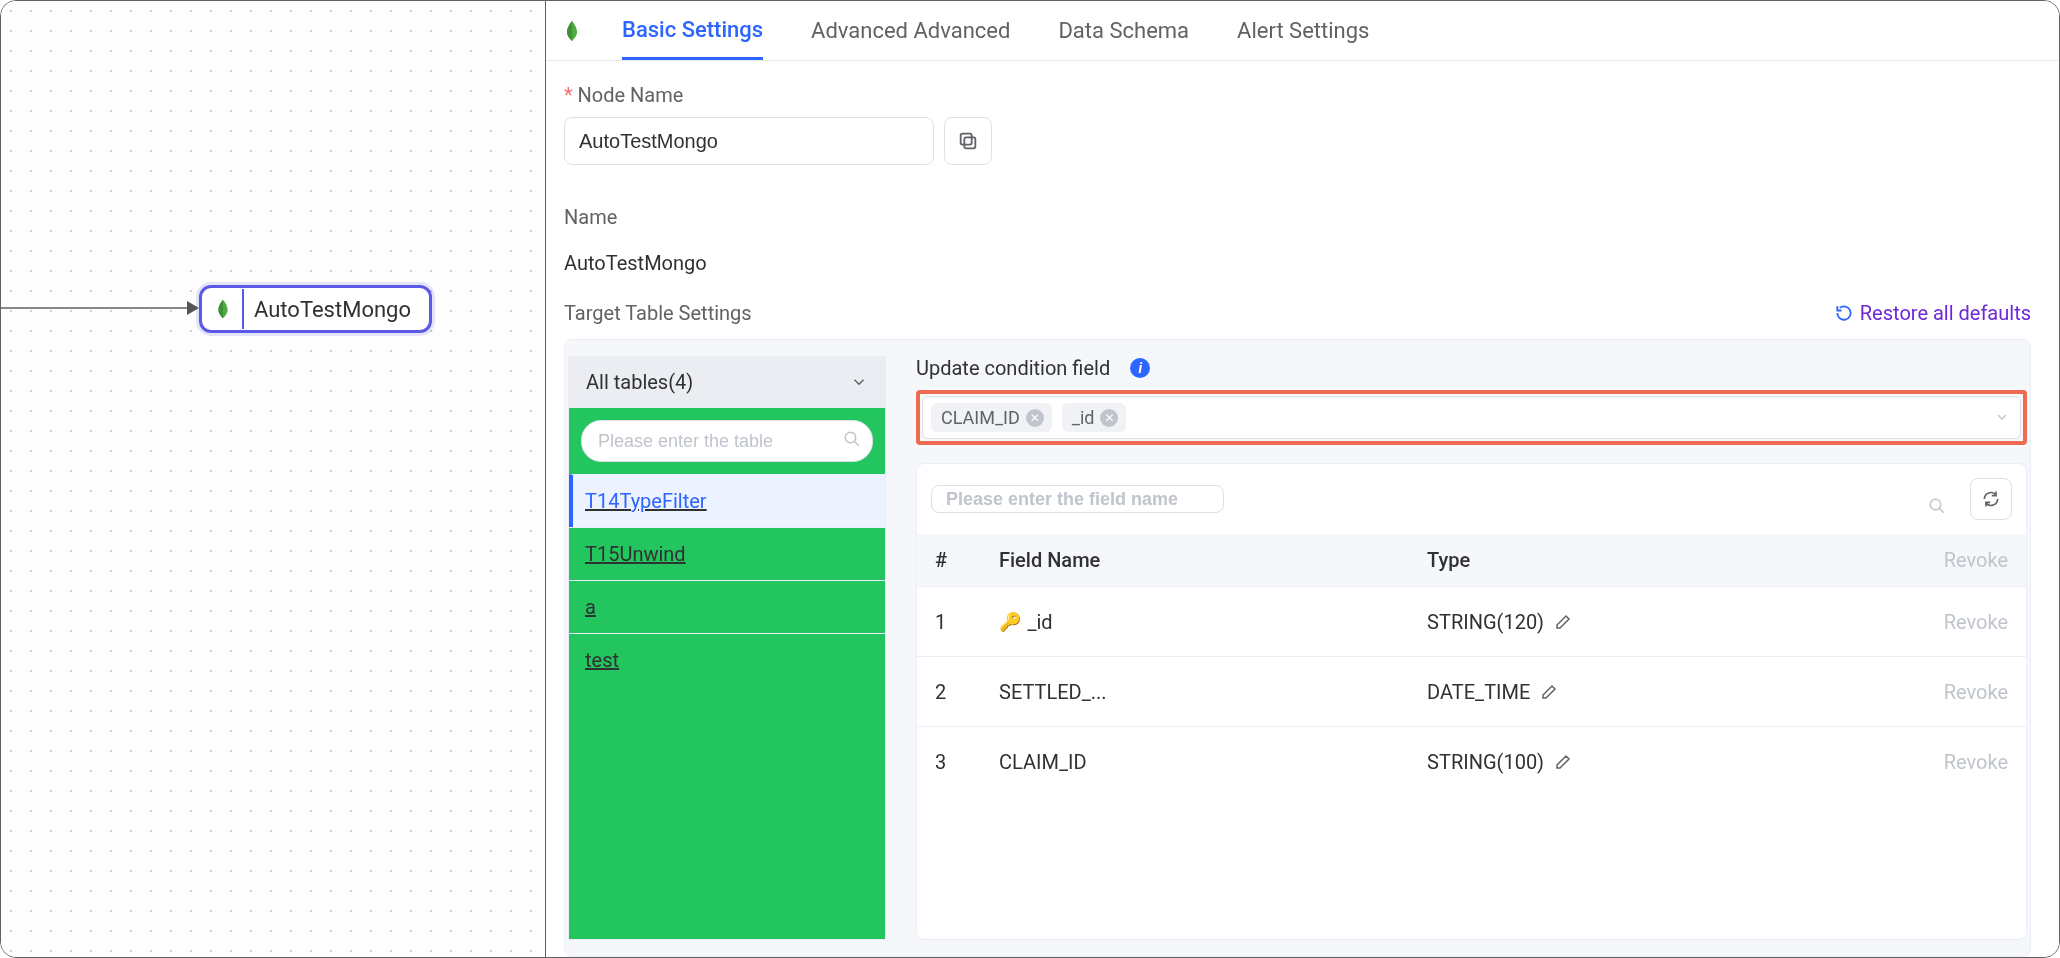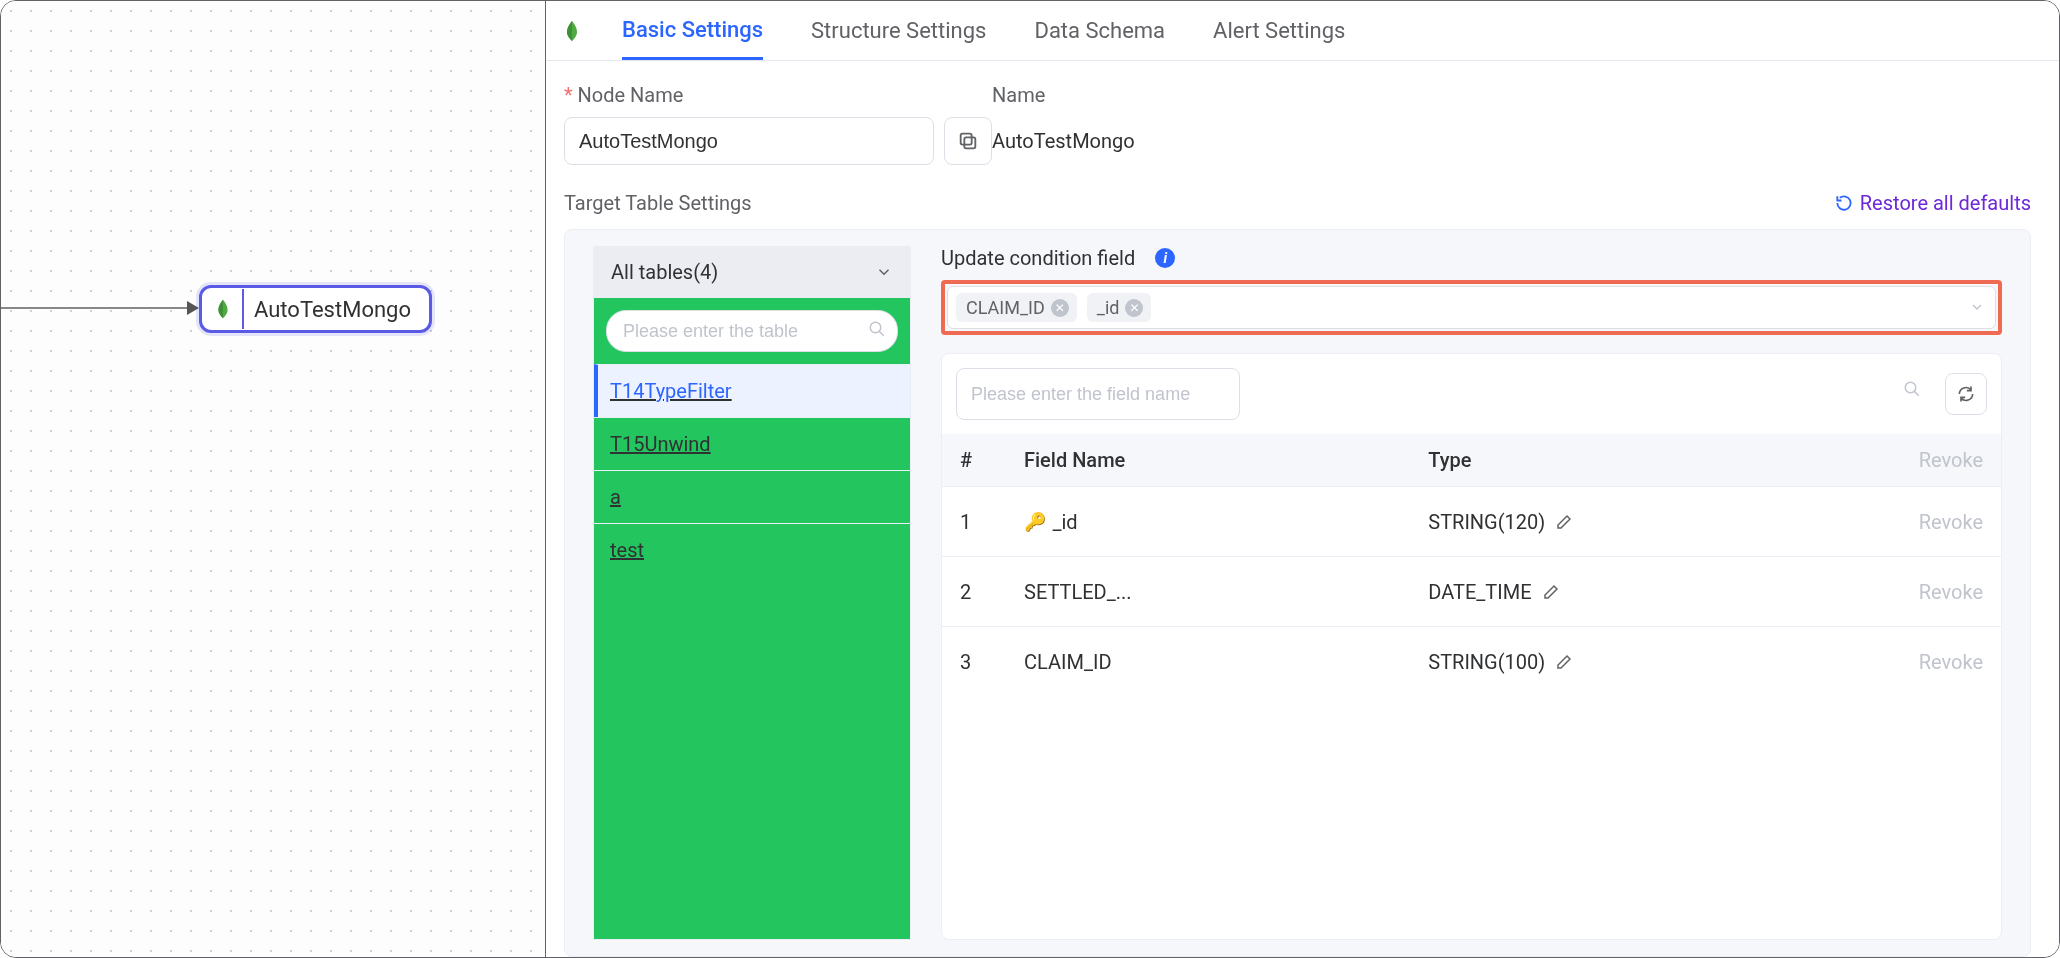--- a/index.html
+++ b/index.html
@@ -68,21 +68,21 @@
     align-items: center;
     border-bottom: 1px solid #e4e7ed;
     height: 60px;
     padding-left: 14px;
     gap: 48px;
   }
   .tab-mongo-icon { width: 24px; height: 24px; margin-right: -10px; }
   .tab { font-size: 22px; color: #606266; cursor: pointer; height: 100%; display: flex; align-items: center; }
   .tab.active { color: #2c65ff; border-bottom: 3px solid #2c65ff; font-weight: 500;}
   .panel-body { padding: 22px 28px 0 18px; flex: 1; overflow: hidden; display: flex; flex-direction: column; }
-  .form-row { display: flex; margin-bottom: 26px; }
+  .form-row { display: flex; gap: 40px; margin-bottom: 26px; flex-direction: column; }
   .form-col { display: flex; flex-direction: column; gap: 10px; }
   .form-col.wide { flex: 1; }
   .label { font-size: 20px; color: #606266; }
   .required::before { content: "* "; color: #f56c6c; }
   .input-row { display: flex; gap: 10px; align-items: center; }
   .text-input {
     height: 48px; padding: 0 14px; font-size: 20px;
     border: 1px solid #dcdfe6; border-radius: 8px; width: 370px;
     color: #303133;
   }
@@ -94,21 +94,21 @@
   .section-head { display: flex; justify-content: space-between; align-items: center; margin-bottom: 14px; }
   .section-title { font-size: 20px; color: #606266; }
   .restore-link { color: #6d28d9; font-size: 20px; cursor: pointer; display: flex; align-items: center; gap: 6px; }
 
   .structure-area {
     background: #f5f7fa;
     border-radius: 8px;
     flex: 1;
     display: flex;
     gap: 30px;
-    padding: 16px 28px;
+    padding: 16px 3px;
     overflow: hidden;
     margin-bottom: 0;
     border: 1px solid #ebeef5;
   }
   .tables-col { width: 318px; display: flex; flex-direction: column; }
   .tables-head {
     background: #ebedf2;
     padding: 14px 18px;
     display: flex; justify-content: space-between; align-items: center;
     font-size: 20px; color: #303133;
@@ -145,21 +145,21 @@
   .chip {
     background: #f0f2f5; border-radius: 6px; padding: 4px 8px 4px 10px;
     font-size: 18px; color: #606266; display: flex; align-items: center; gap: 6px;
   }
   .chip-x { width: 18px; height: 18px; border-radius: 50%; background: #c0c4cc; color: #fff; display: inline-flex; align-items: center; justify-content: center; font-size: 12px; cursor: pointer; }
   .chip-select .drop { position: absolute; right: 10px; top: 12px; color: #c0c4cc; }
 
   .fields-box { background: #fff; border: 1px solid #ebeef5; border-radius: 8px; flex: 1; display: flex; flex-direction: column; overflow: hidden; }
   .fields-search-row { display: flex; gap: 12px; padding: 14px; align-items: center; }
   .field-search {
-    flex: 1; height: 52px; border: 1px solid #dcdfe6; border-radius: 8px; padding: 0 36px 0 14px; font-size: 18px;
+    flex: 1; height: 28px; border: 1px solid #dcdfe6; border-radius: 8px; padding: 0 36px 0 14px; font-size: 18px; font-weight: bold;
   }
   .field-search::placeholder { color: #c0c4cc; }
   .refresh-btn {
     width: 42px; height: 42px; border: 1px solid #dcdfe6; border-radius: 8px; background: #fff;
     display: flex; align-items: center; justify-content: center; cursor: pointer;
   }
   .grid-head, .grid-row { display: grid; grid-template-columns: 64px 1fr 1.1fr 110px; align-items: center; padding: 0 18px; }
   .grid-head { height: 52px; background: #f5f7fa; font-size: 20px; color: #303133; font-weight: 500; }
   .grid-head .rev-h { color: #c0c4cc; font-weight: 400; text-align: right;}
   .grid-row { height: 70px; border-top: 1px solid #ebeef5; font-size: 20px; color: #303133; }
@@ -191,21 +191,21 @@
 
 <div class="panel">
   <div class="tabs">
     <span class="tab-mongo-icon">
       <svg viewBox="0 0 24 24">
           <path fill="#4faa41" d="M12 2c3 4 5 7 5 11 0 4-3 7-5 9-2-2-5-5-5-9 0-4 2-7 5-11z"></path>
           <path fill="#3f8f36" d="M12 2c0 6 0 14 0 20-2-2-5-5-5-9 0-4 2-7 5-11z"></path>
         </svg>
     </span>
     <div class="tab active">Basic Settings</div>
-    <div class="tab">Structure Settings</div>
+    <div class="tab">Advanced Advanced</div>
     <div class="tab">Data Schema</div>
     <div class="tab">Alert Settings</div>
   </div>
 
   <div class="panel-body">
     <div class="form-row">
       <div class="form-col">
         <span class="label required">Node Name</span>
         <div class="input-row">
           <input class="text-input" value="AutoTestMongo" style="">

